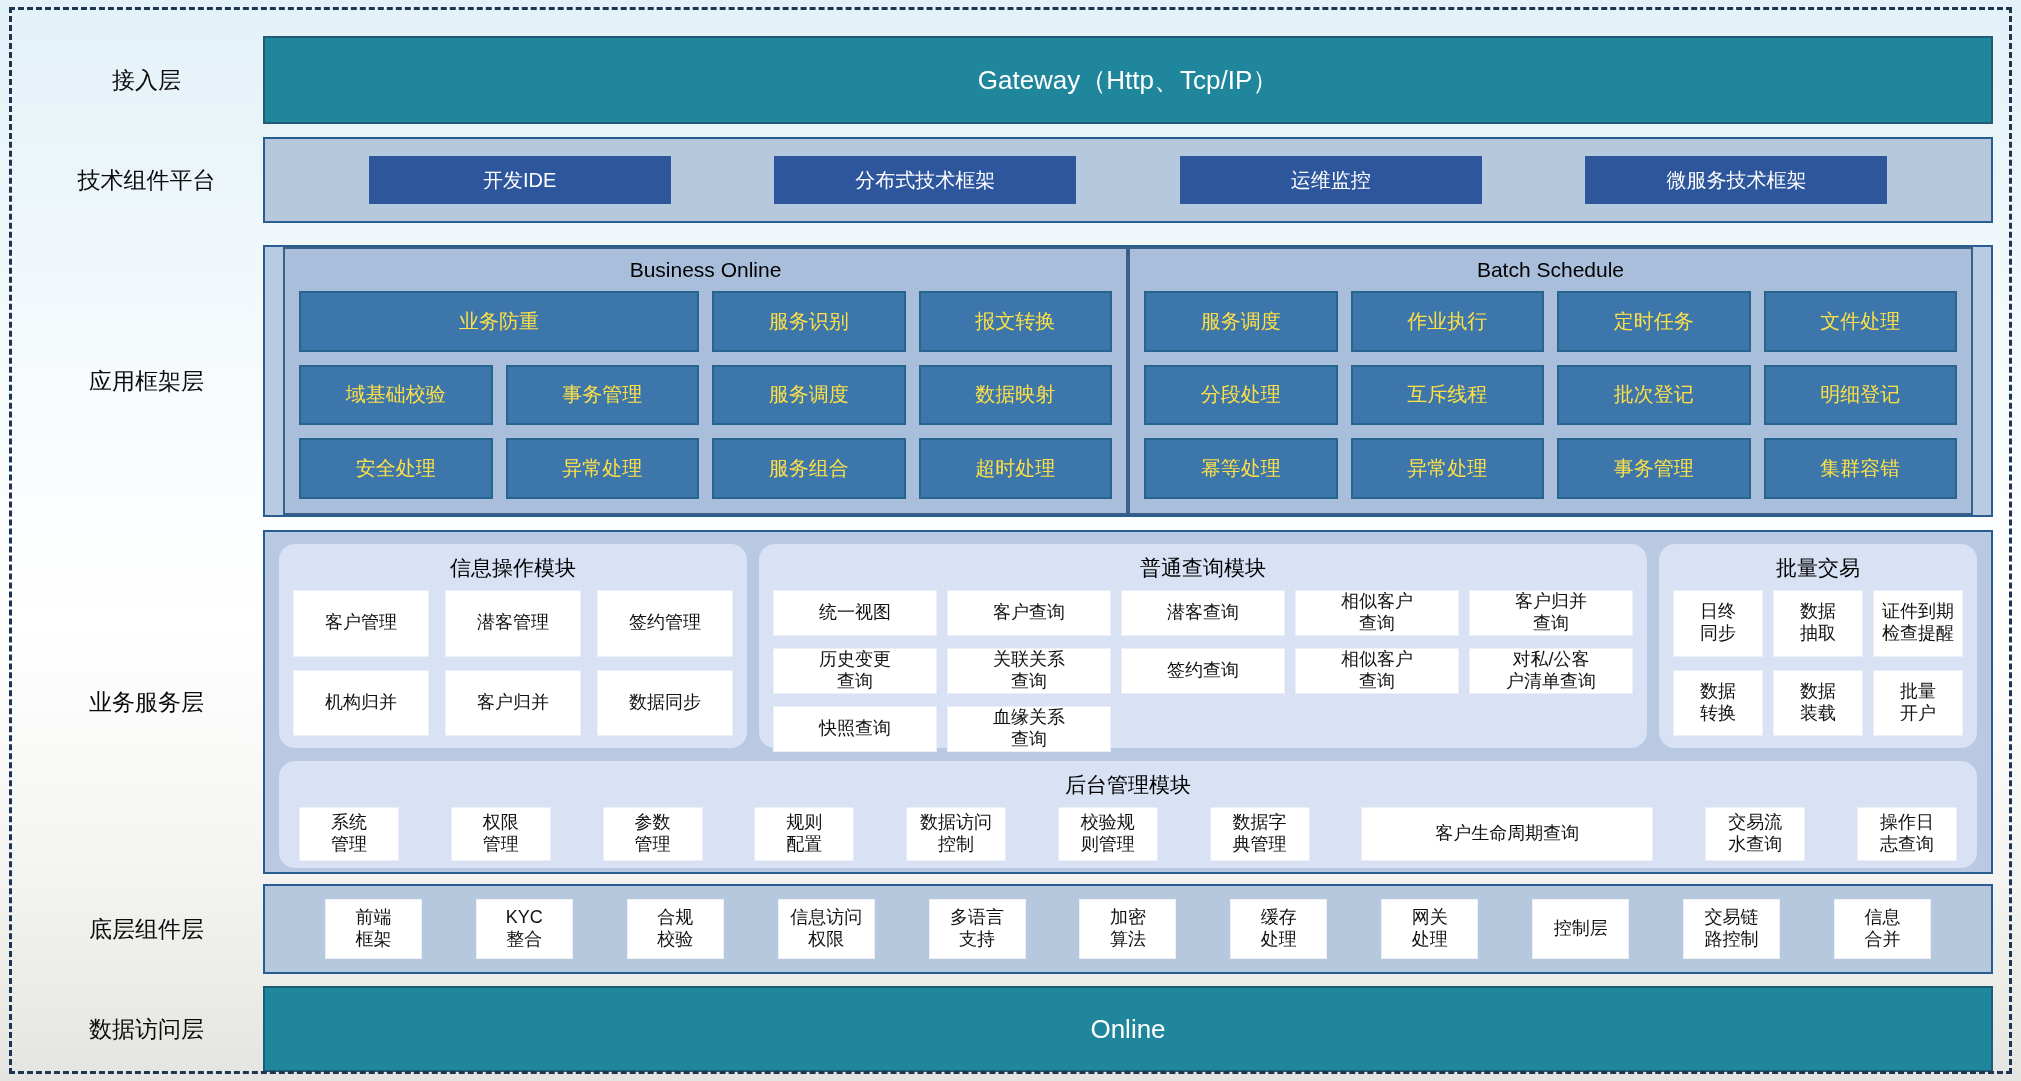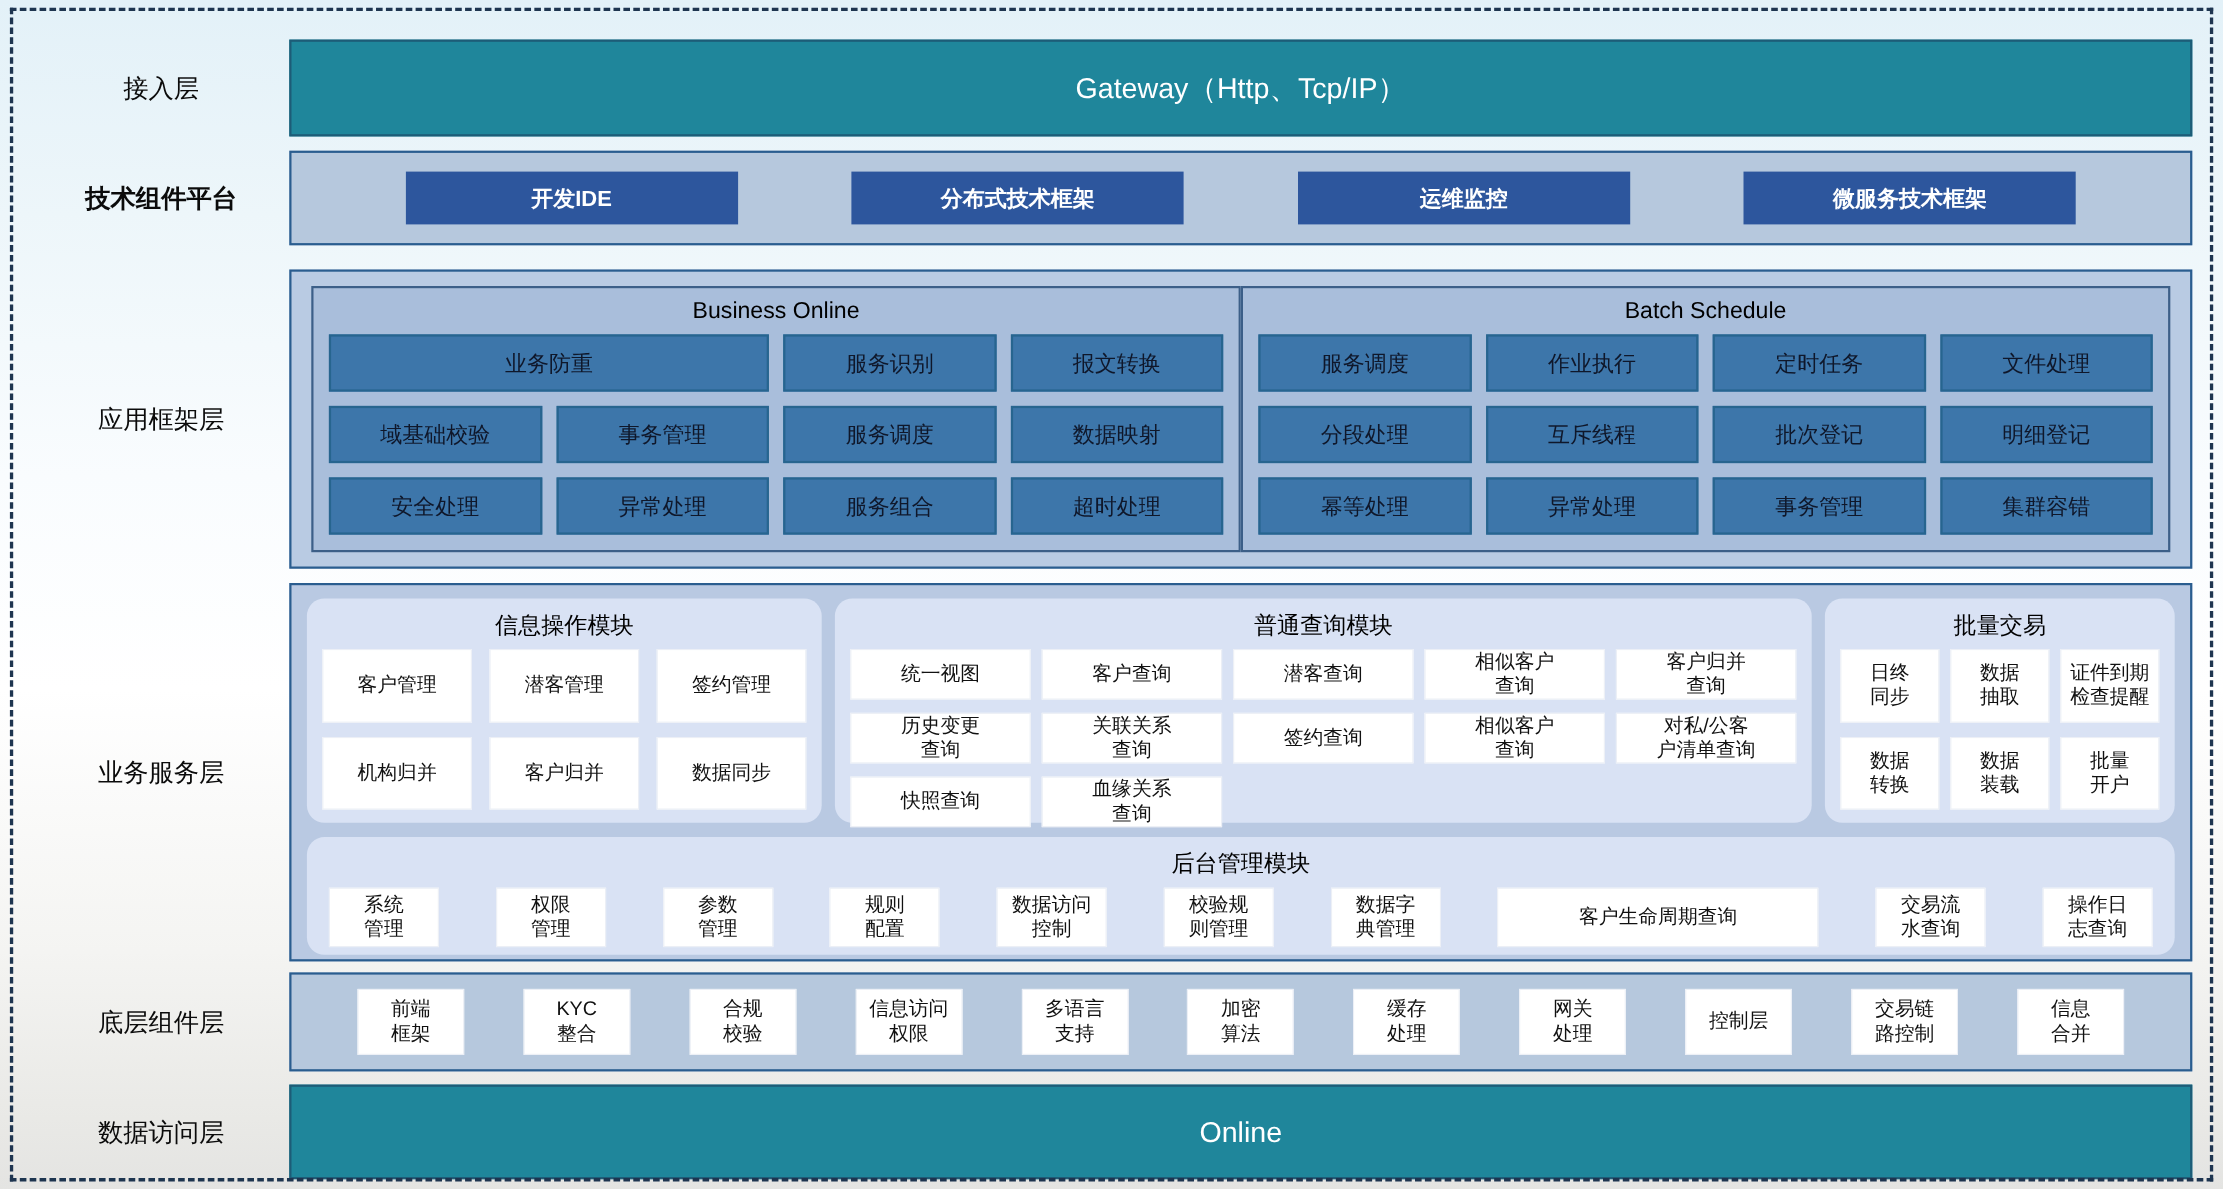--- a/index.html
+++ b/index.html
@@ -8,21 +8,21 @@
     font-family:"Liberation Sans","DejaVu Sans",sans-serif; color:#111;
     background:linear-gradient(180deg,#e3f1f8 0%,#edf6fa 18%,#f9fcfe 40%,#ffffff 58%,#f4f4f2 80%,#e9e9e6 94%,#e4e4e2 100%);
   }
   .frame { position:absolute; left:9px; top:7px; right:9px; bottom:7px; border:3px dashed #1e3550; pointer-events:none; }
 
   .row { position:absolute; left:30px; right:28px; display:flex; }
   .row-label { width:233px; flex:none; display:flex; align-items:center; justify-content:center; font-size:23px; color:#0b0b0b; }
   .row-content { flex:1; min-width:0; }
 
   #row-access  { top:36px;  height:88px; }
-  #row-tech    { top:137px; height:86px;font-weight:bold; }
+  #row-tech    { top:137px; height:86px; }
   #row-fw      { top:245px; height:272px; }
   #row-svc     { top:530px; height:344px; }
   #row-base    { top:884px; height:90px; }
   #row-data    { top:986px; height:86px; }
 
   .teal-bar {
     height:100%; box-sizing:border-box; background:#1f869b; border:2px solid #1d5c77;
     display:flex; align-items:center; justify-content:center; color:#fff; font-size:26px;
   }
 
@@ -30,30 +30,30 @@
     height:100%; box-sizing:border-box; background:#b6c8dd; border:2px solid #2a5d8f;
     display:flex; align-items:center; justify-content:space-evenly;
   }
   .tech-btn {
     width:302px; height:48px; background:#2d569d; color:#fff; font-size:20px;
     display:flex; align-items:center; justify-content:center;
   }
 
   .fw-band {
     height:100%; box-sizing:border-box; background:#b9cbe3; border:2px solid #2a5d8f;
-    display:flex; gap:0; padding:13px 18px;
+    display:flex; gap:0; padding:0 18px;
   }
   .fw-panel {
     flex:1; min-width:0; box-sizing:border-box; background:#a9bedb; border:2px solid #3c5f88;
     display:flex; flex-direction:column; padding:2px 14px 14px;
   }
   .fw-title { text-align:center; font-size:21px; padding:7px 0 9px; color:#000; }
   .fw-grid { flex:1; display:grid; grid-template-columns:repeat(4,1fr); gap:13px; }
   .fw-btn {
-    background:#3d76aa; border:2px solid #27658f; color:#0f172a; font-size:20px;
+    background:#3d76aa; border:2px solid #27658f; color:#fde047; font-size:20px;
     display:flex; align-items:center; justify-content:center; box-sizing:border-box;
   }
   .span-2 { grid-column:span 2; }
 
   .svc-band {
     height:100%; box-sizing:border-box; background:#b9c9e2; border:2px solid #2a5d8f;
     padding:12px 14px 8px; display:flex; flex-direction:column; gap:13px;
   }
   .svc-top { display:flex; gap:12px; height:204px; }
   .module {

